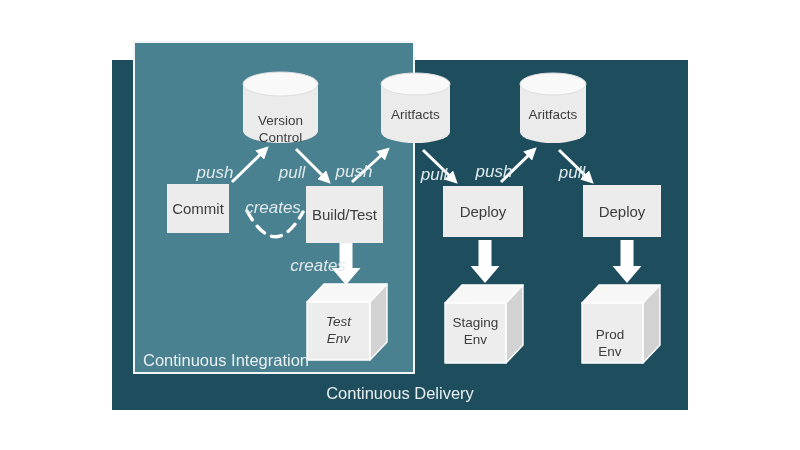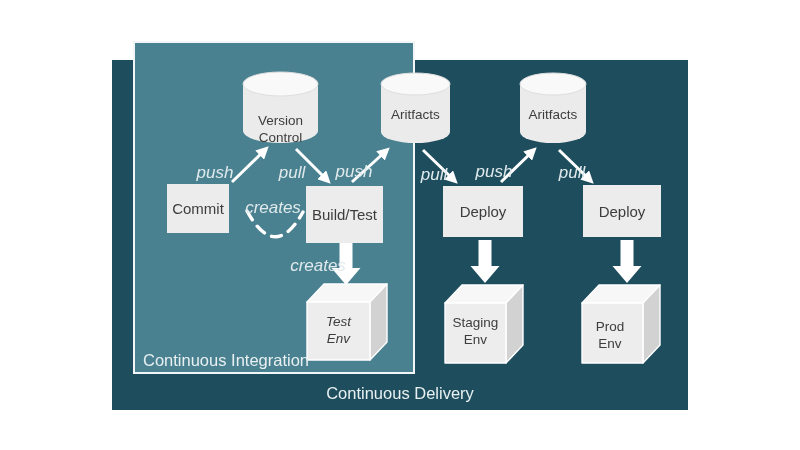--- a/index.html
+++ b/index.html
@@ -23,21 +23,21 @@
   .pbox.deploy2    { left: 583px; top: 185px; width: 78px; height: 52px; }
 
   
   .node-label { position: absolute; text-align: center; color: #3d3d3d; font-size: 13.5px;
                 line-height: 17px; white-space: pre-line; }
   .node-label.vc   { left: 243px; top: 112px;  width: 75px; }
   .node-label.af1  { left: 381px; top: 106px; width: 69px; }
   .node-label.af2  { left: 520px; top: 106px; width: 66px; }
   .node-label.test { left: 307px; top: 313px; width: 63px; font-style: italic; }
   .node-label.stag { left: 445px; top: 314px; width: 61px; }
-  .node-label.prod { left: 582px; top: 318px; width: 56px; }
+  .node-label.prod { left: 582px; top: 326px; width: 56px; }
 
   
   .edge-label { position: absolute; transform: translateX(-50%); font-style: italic;
                 font-size: 17px; color: #e0eaec; white-space: nowrap; }
   .edge-label.push1    { left: 215px; top: 163px; }
   .edge-label.pull1    { left: 292px; top: 163px; }
   .edge-label.push2    { left: 354px; top: 162px; }
   .edge-label.pull2    { left: 434px; top: 165px; }
   .edge-label.push3    { left: 494px; top: 162px; }
   .edge-label.pull3    { left: 572px; top: 163px; }

